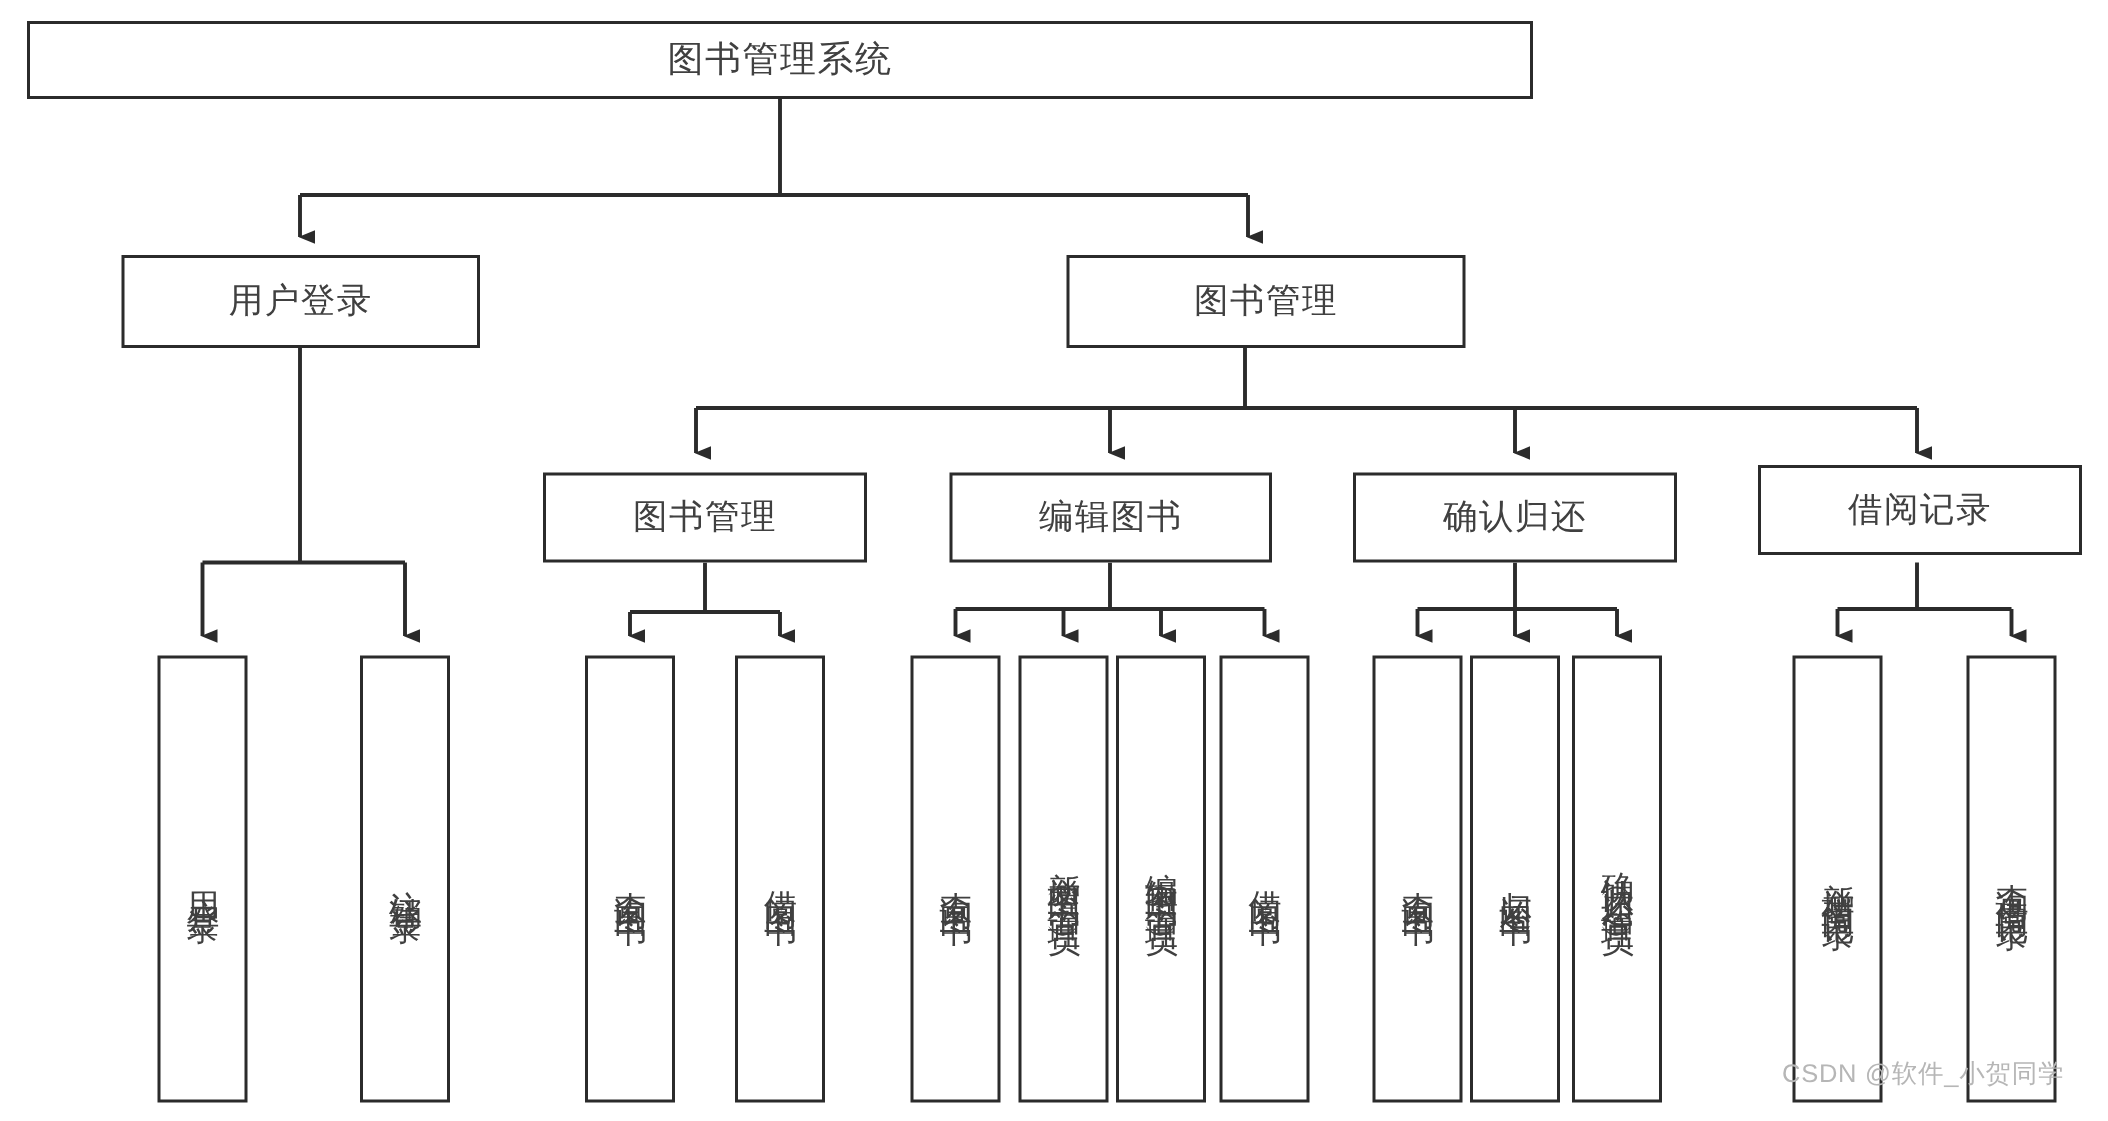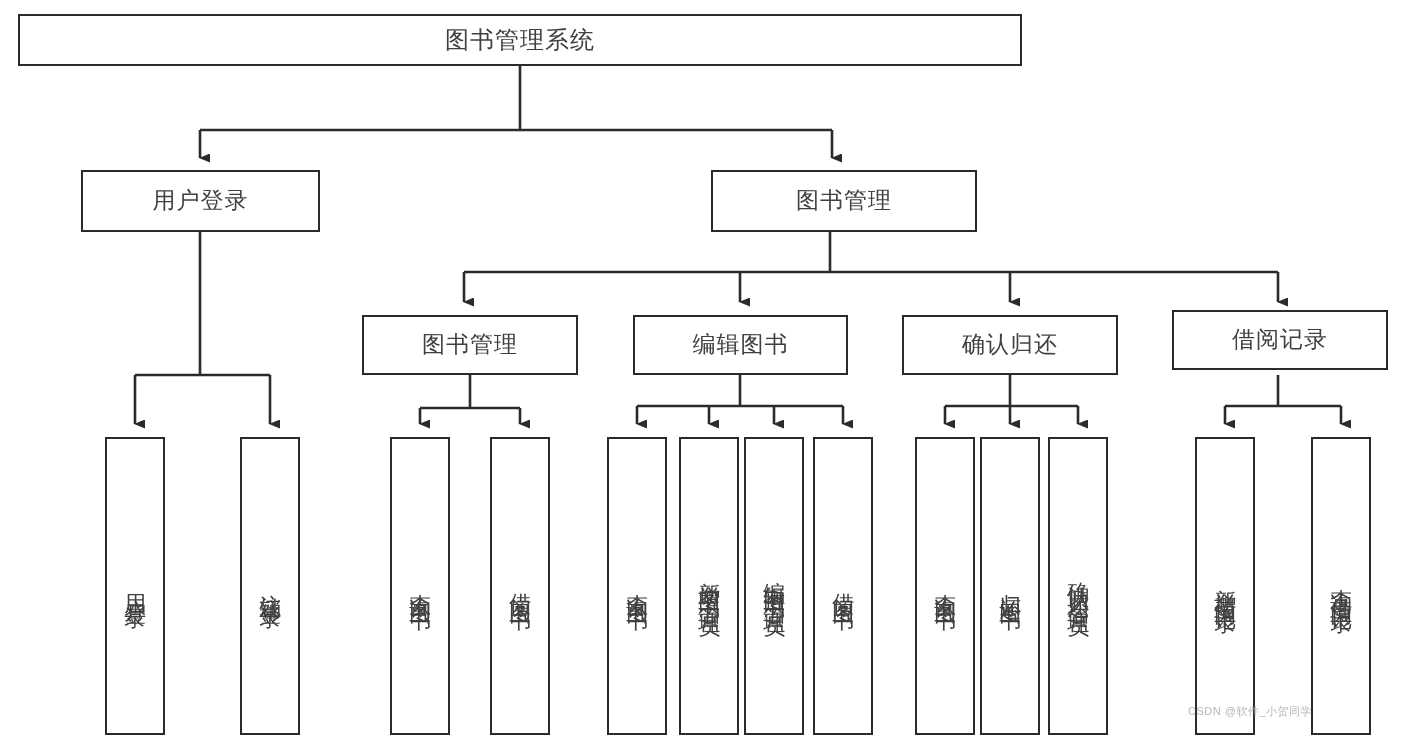--- a/index.html
+++ b/index.html
@@ -54,21 +54,21 @@
     writing-mode: vertical-rl;
     text-orientation: upright;
     letter-spacing: 5px;
     text-align: center;
     max-height: 100%;
   }
   #watermark {
     position: absolute;
     left: 1188px;
     top: 704px;
-    font-size: 11px;
+    font-size: 17px;
     color: #b6b6b6;
     white-space: nowrap;
     z-index: 6;
     letter-spacing: 0.5px;
   }
 </style>
 </head>
 <body>
 
 <div id="canvas">

